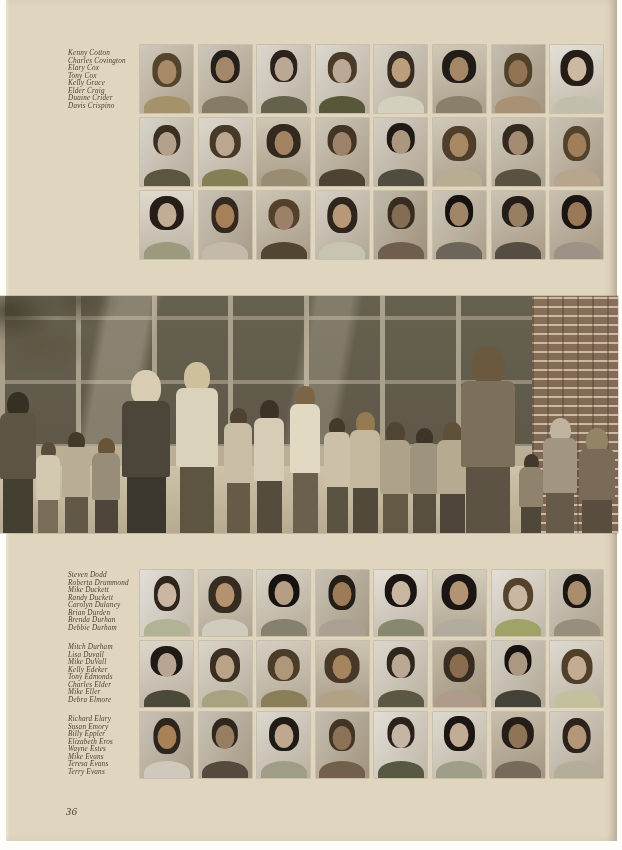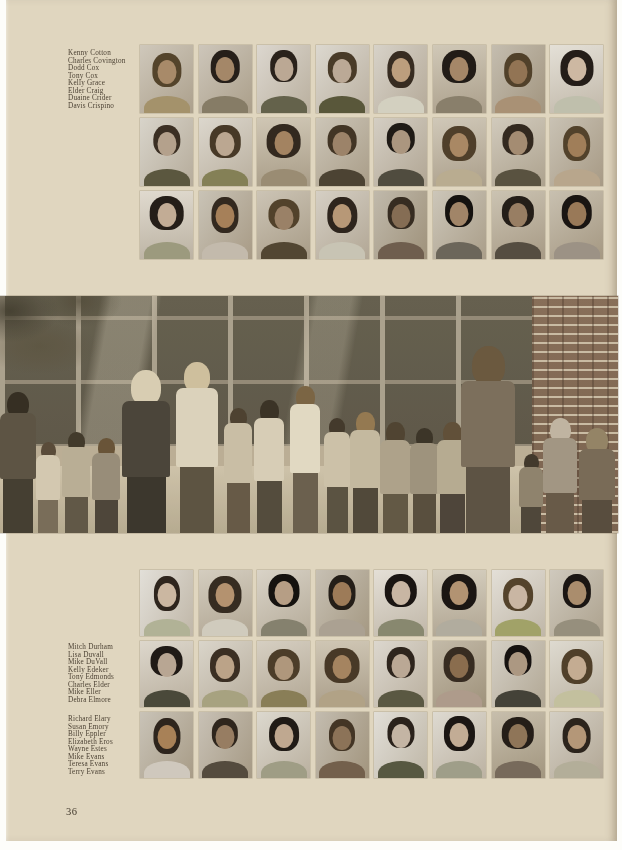--- a/index.html
+++ b/index.html
@@ -1,18 +1,18 @@
 <!DOCTYPE html>
 <html><head>
 <meta charset="utf-8">
 <style>
   * { margin:0; padding:0; box-sizing:border-box; }
   html,body { width:622px; height:850px; background:#fdfdfa; overflow:hidden;
               font-family:"Liberation Serif", serif; }
-  #stage { position:relative; width:622px; height:850px; }
+  #stage { position:relative; width:622px; height:850px;font-style:italic; }
 
   
   .page { position:absolute; left:6px; top:0; width:611px; height:841px;
           background:#e0d6bf;
           box-shadow:inset -7px 0 9px -4px rgba(110,95,70,.45),
                      inset 2px 0 4px -2px rgba(255,255,255,.7); }
 
   
   .roster { position:absolute; left:68px; width:110px; color:#4b4133;
             font-size:7.2px; line-height:7.55px; letter-spacing:.2px; }
@@ -70,21 +70,21 @@
 </style>
 </head>
 <body>
 
 <div id="stage">
   <div class="page"></div>
 
   <div class="roster" style="top:50px">
       <div class="nline">Kenny Cotton</div>
       <div class="nline">Charles Covington</div>
-      <div class="nline">Dodd Cox</div>
+      <div class="nline">Elary Cox</div>
       <div class="nline">Tony Cox</div>
       <div class="nline">Kelly Grace</div>
       <div class="nline">Elder Craig</div>
       <div class="nline">Duaine Crider</div>
       <div class="nline">Davis Crispino</div>
     </div>
 
   <div class="grid grid-top">
       <div class="cell" style="background: linear-gradient(136.738deg, rgb(207, 200, 187), rgb(172, 160, 140));">
         <div class="hair" style="width: 29.2607px; height: 33.6297px; top: 7.98069px; background: rgb(84, 68, 43);"></div>
@@ -302,20 +302,30 @@
         </div>
         <div class="fig" style="left: 579px; bottom: -12px; width: 36px;">
           <div class="fhead" style="width: 22px; height: 26px; background: rgb(138, 122, 94);"></div>
           <div class="ftorso" style="width: 36px; height: 51px; background: rgb(107, 93, 76);"></div>
           <div class="flegs" style="width: 30px; margin: 0px auto; height: 45px; background: rgb(68, 58, 47);"></div>
         </div>
       </div>
     <div class="tint"></div>
   </div>
 
+  <div class="roster" style="top:572px">
+      <div class="nline">Steven Dodd</div>
+      <div class="nline">Roberta Drummond</div>
+      <div class="nline">Mike Duckett</div>
+      <div class="nline">Randy Duckett</div>
+      <div class="nline">Carolyn Dulaney</div>
+      <div class="nline">Brian Durden</div>
+      <div class="nline">Brenda Durhan</div>
+      <div class="nline">Debbie Durham</div>
+    </div>
   <div class="roster" style="top:716px">
       <div class="nline">Richard Elary</div>
       <div class="nline">Susan Emory</div>
       <div class="nline">Billy Eppler</div>
       <div class="nline">Elizabeth Eros</div>
       <div class="nline">Wayne Estes</div>
       <div class="nline">Mike Evans</div>
       <div class="nline">Teresa Evans</div>
       <div class="nline">Terry Evans</div>
     </div>

